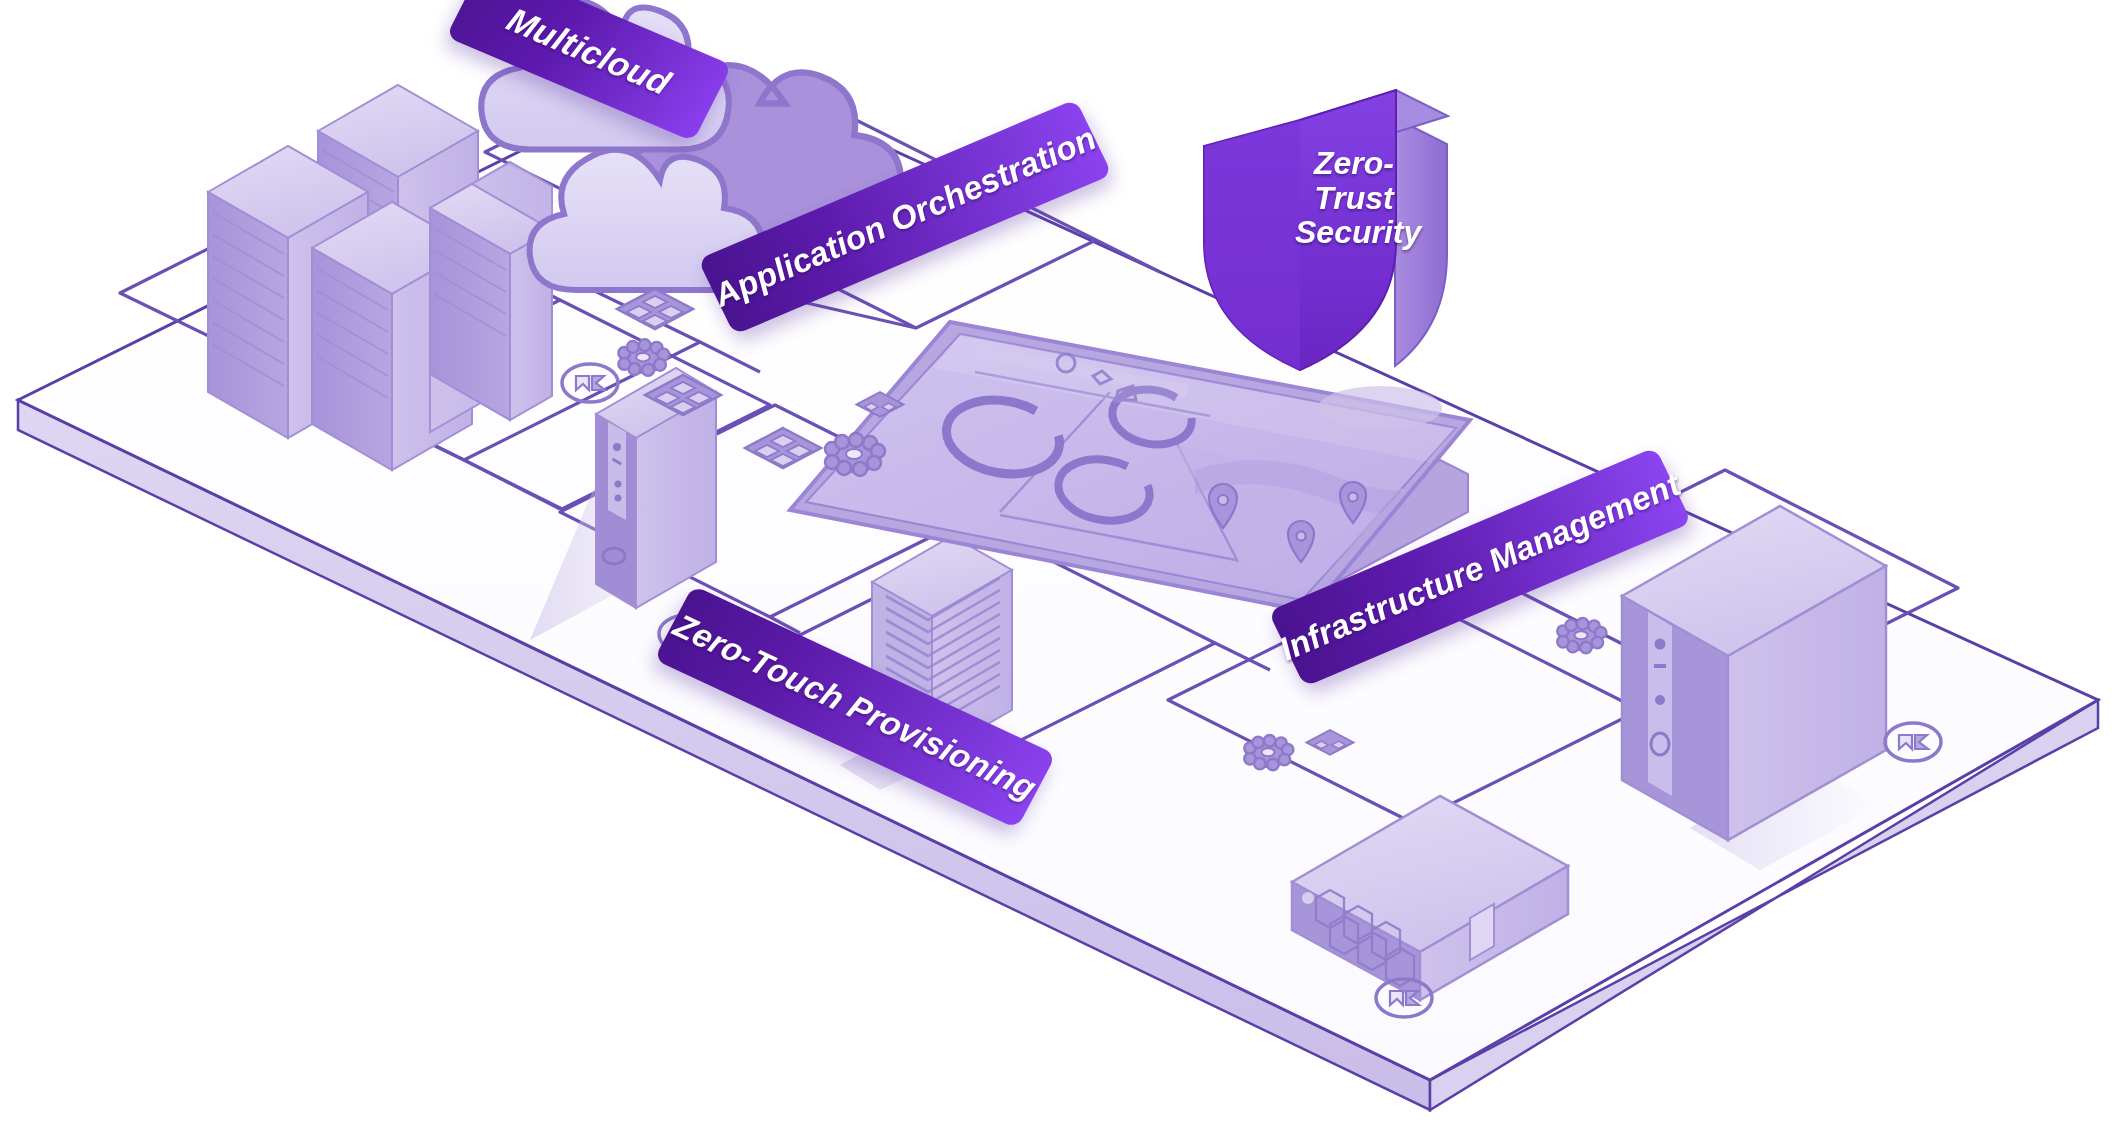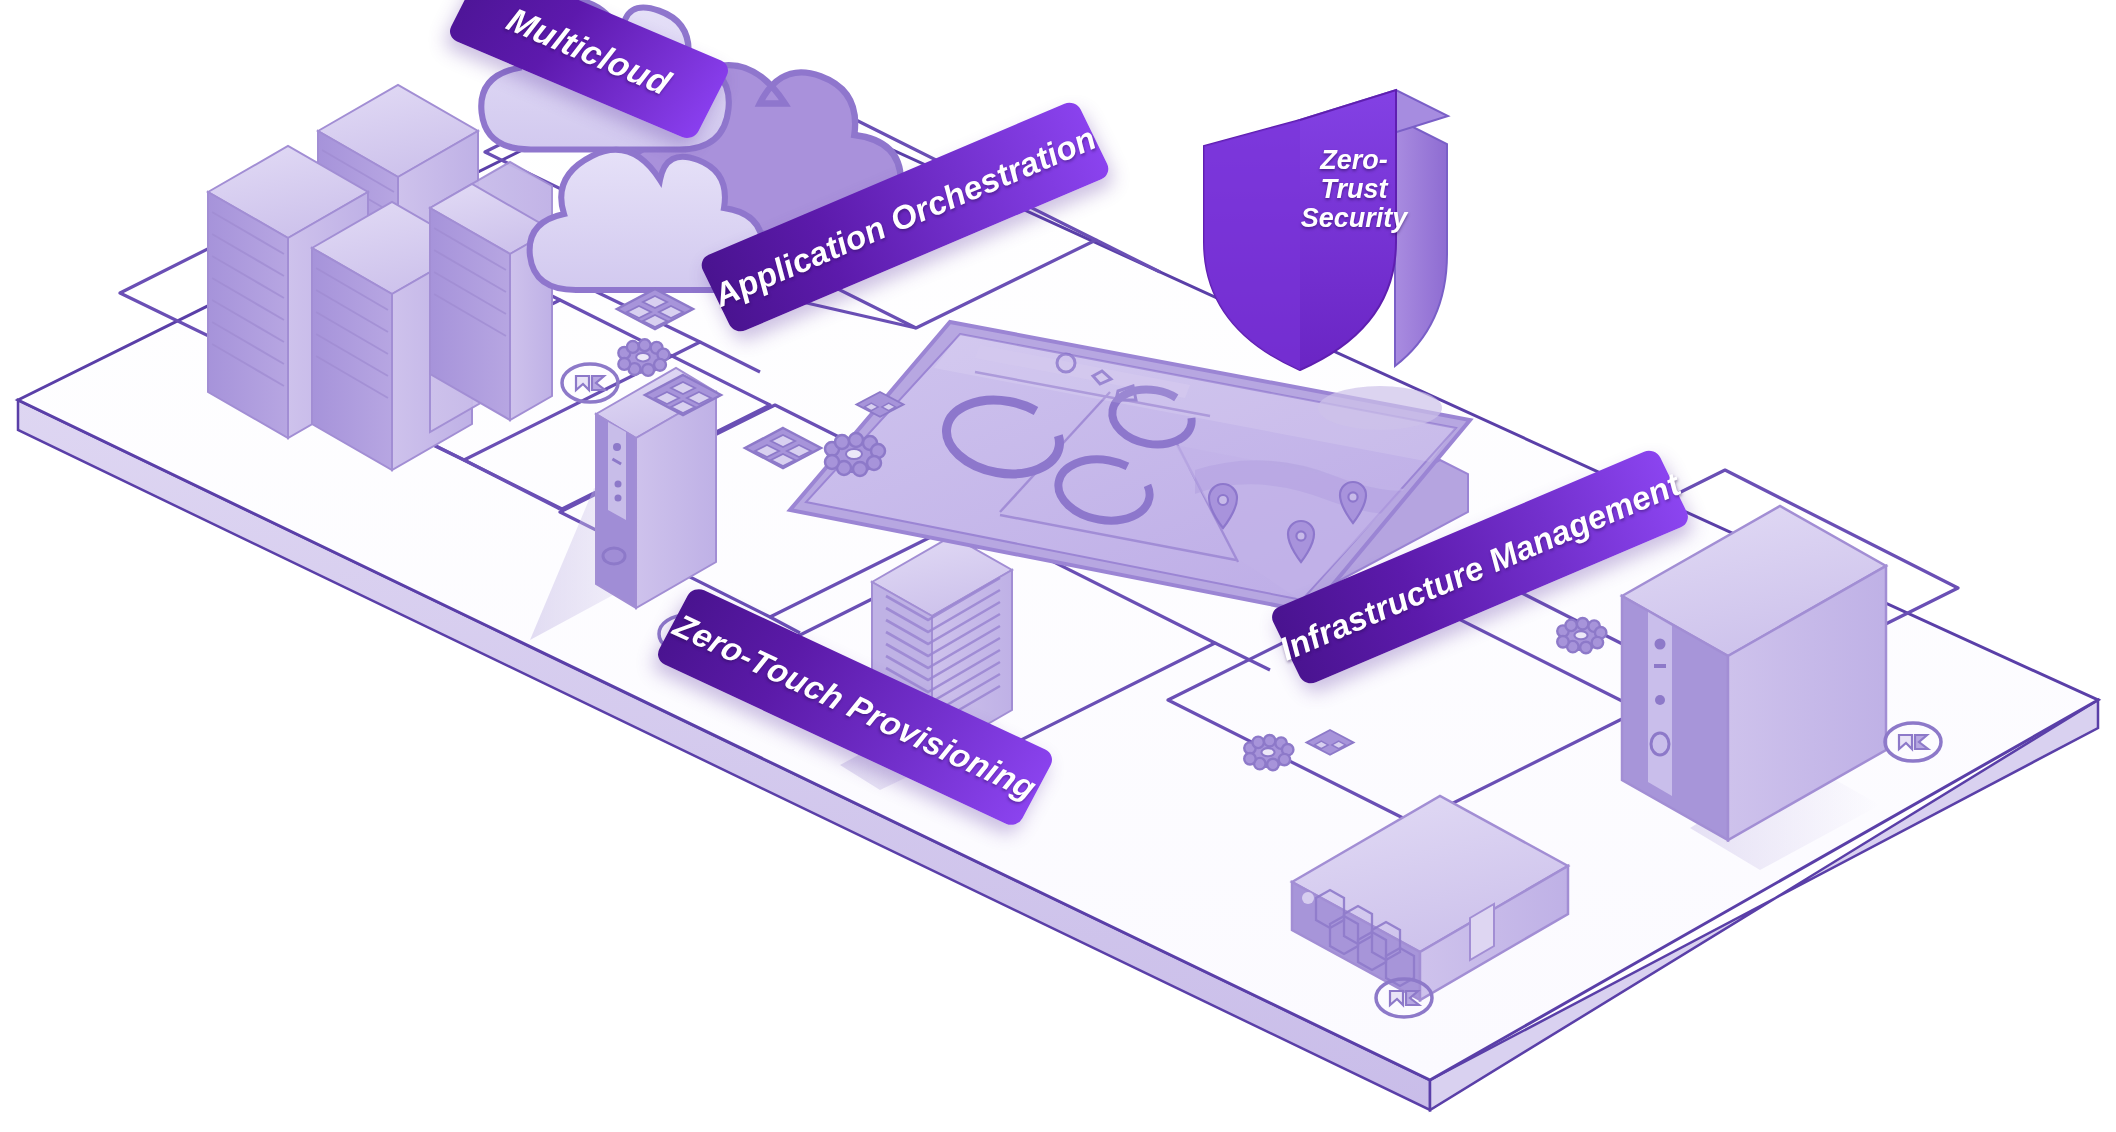--- a/index.html
+++ b/index.html
@@ -63,21 +63,21 @@
     background: linear-gradient(95deg, #49138f 0%, #5c1aab 32%, #7330cd 68%, #8c45f1 100%);
     transform: rotate(-26deg) skewY(3deg);
     border-radius: 12px;
   }
 
   
   .shield-wrap { position: absolute; left: 1283px; top: 100px; width: 170px; height: 200px; }
   .shield-text {
     position: absolute; left: 12px; top: 46px; width: 118px;
     text-align: center; color: #fff; font-weight: bold; font-style: italic;
-    font-size: 27px; line-height: 1.08;
+    font-size: 32px; line-height: 1.08;
     text-shadow: 0 2px 3px rgba(40,10,80,.5);
     user-select: none; pointer-events: none;
   }
   .shield-text span { display: block; }
 </style>
 </head>
 <body>
 
 <div id="stage">
 

